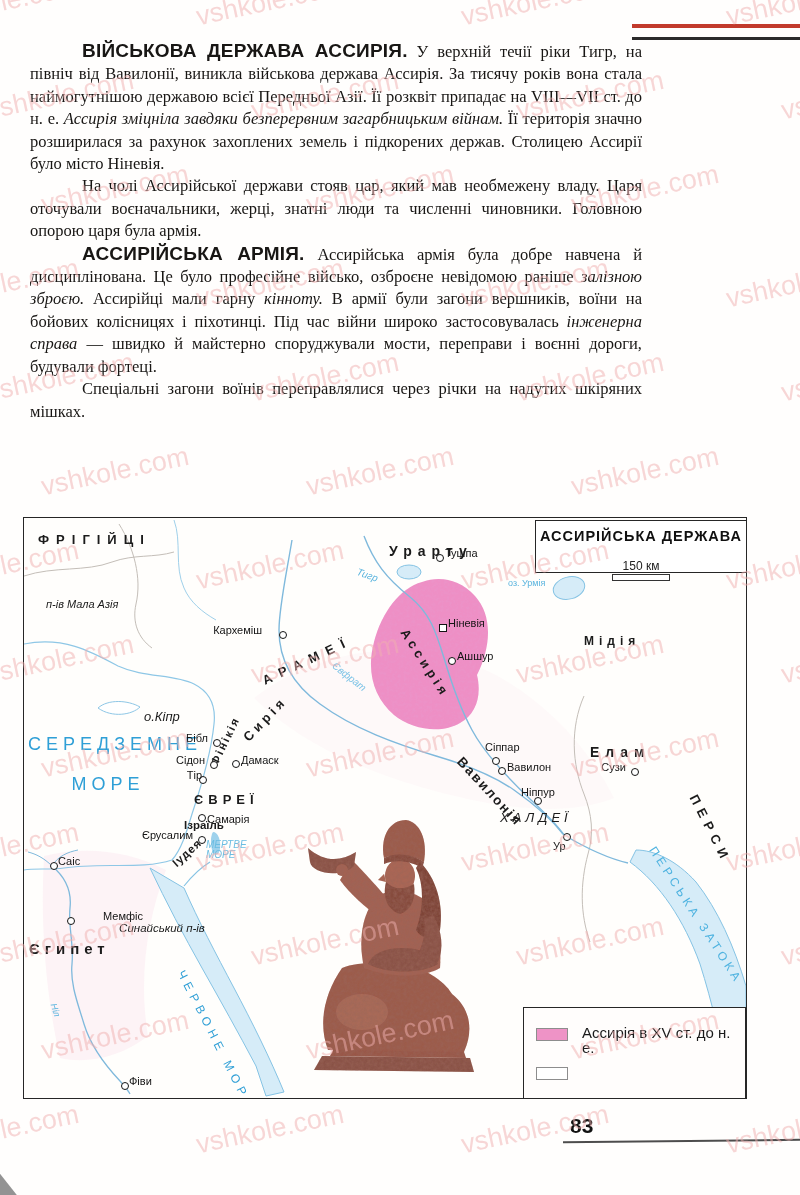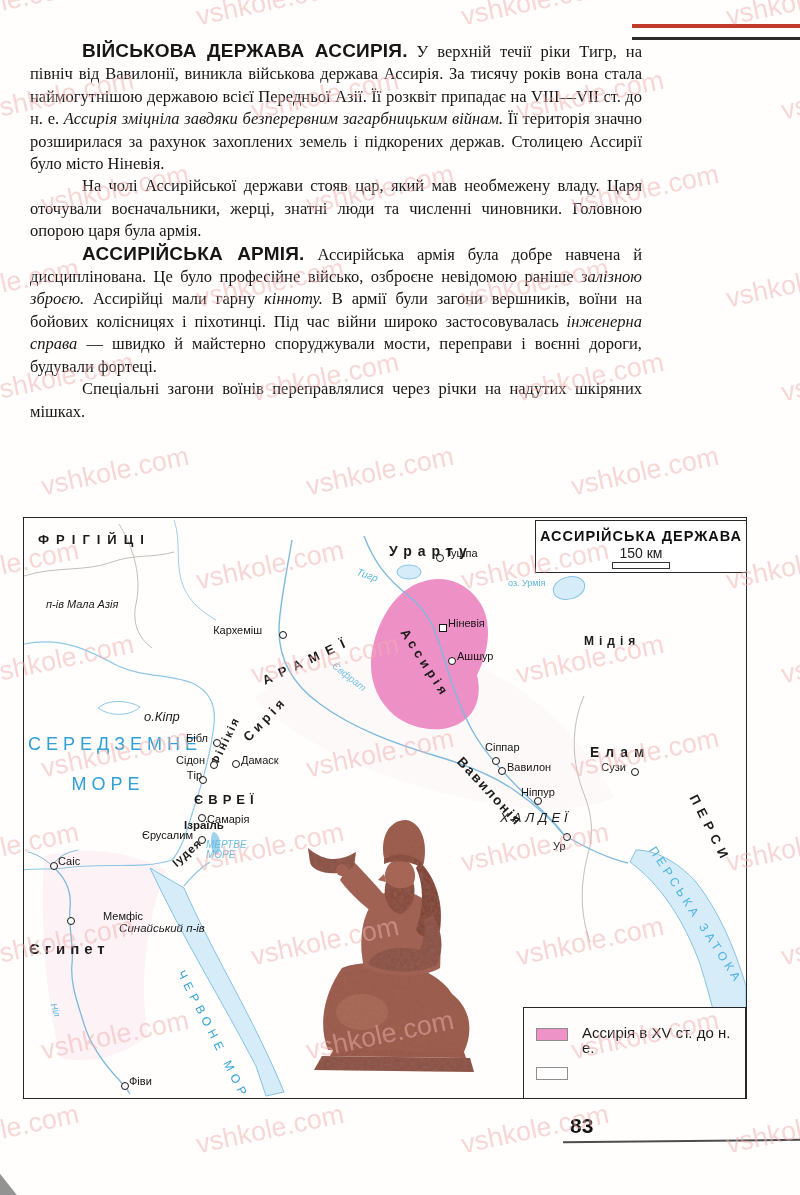--- a/index.html
+++ b/index.html
@@ -24,21 +24,21 @@
   .rlabel{color:#1b1b1b;}
   .wlabel{color:#2f9fd6;}
   .clabel{font-size:11px;color:#141414;}
   .dot{position:absolute;width:6px;height:6px;border:1.3px solid #141414;border-radius:50%;background:#fff;z-index:12;}
   .sq{border-radius:0;}
   .r{transform:translateX(-100%);}
   #map-titlebox{position:absolute;left:511px;top:2px;width:210px;height:51px;border:1.5px solid #262626;
                 background:#fff;z-index:13;text-align:center;}
   #map-titlebox .t{font-family:"Liberation Sans",sans-serif;font-weight:bold;font-size:14.5px;
                    letter-spacing:1px;margin-top:7px;color:#101010;}
-  #map-titlebox .s{font-family:"Liberation Sans",sans-serif;font-size:14px;margin-top:1px;color:#222;}
+  #map-titlebox .s{font-family:"Liberation Sans",sans-serif;font-size:12px;margin-top:15px;color:#222;}
   .scalebar{width:56px;height:5px;border:1px solid #333;background:#fff;margin:1px auto 0;}
   #legend{position:absolute;left:499px;top:489px;width:221px;height:91px;border:1.4px solid #262626;
           background:#fffdfc;z-index:13;}
   .leg-row{display:flex;align-items:flex-start;margin:0 0 0 12px;}
   .leg-row.first{margin-top:18px;}
   .leg-row.second{margin-top:10px;}
   .leg-swatch{width:30px;height:11px;border:1px solid #8d8d8d;margin-top:2px;flex:none;}
   .leg-label{font-family:"Liberation Sans",sans-serif;font-size:15px;line-height:14.5px;
              color:#1a1a1a;margin-left:14px;width:150px;}
   

